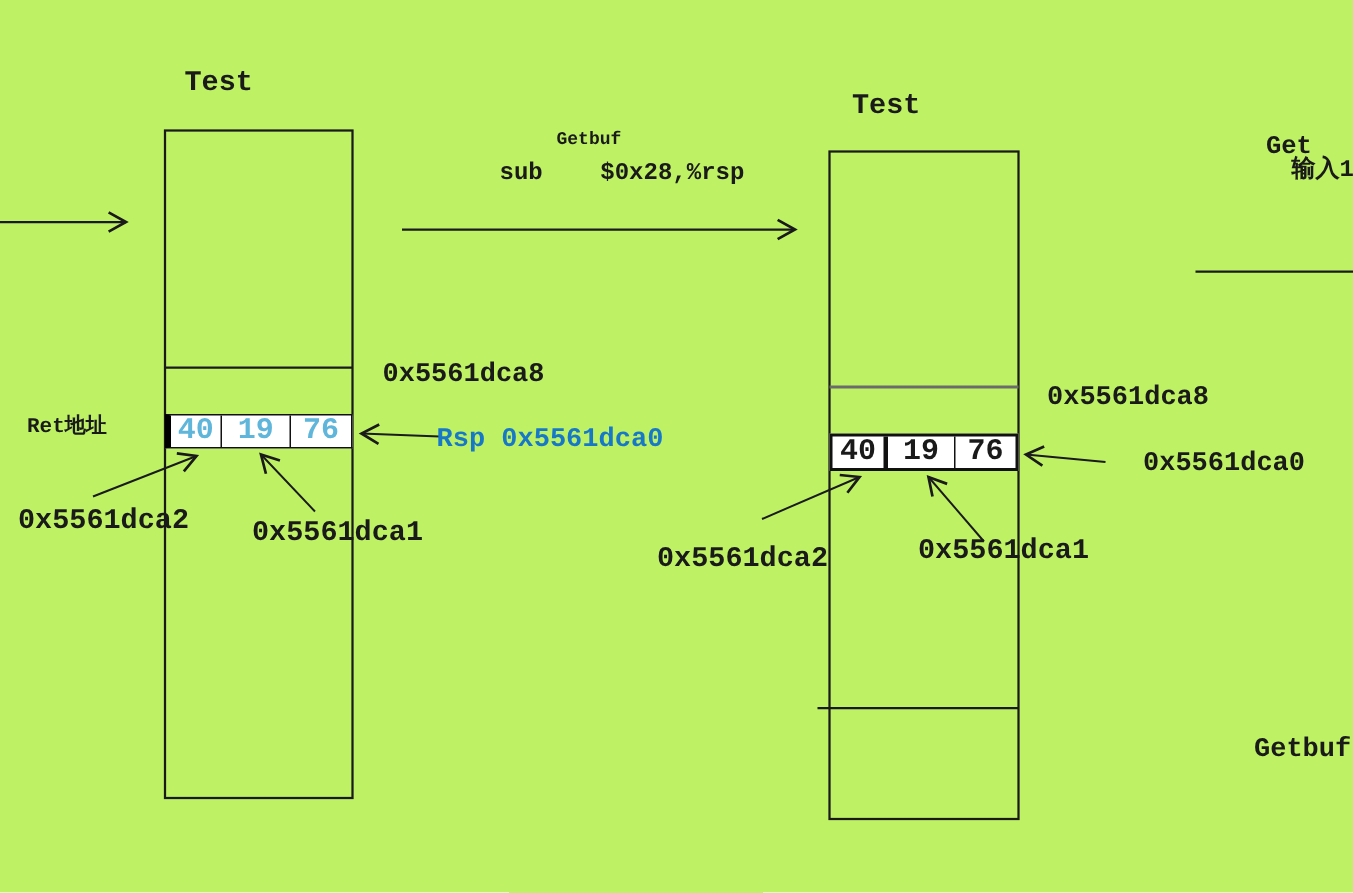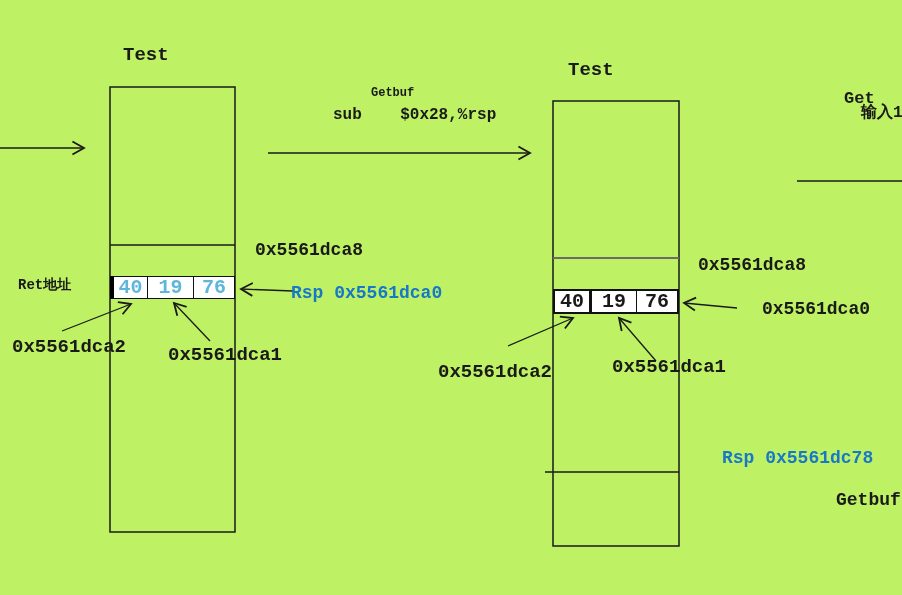--- a/index.html
+++ b/index.html
@@ -81,19 +81,18 @@
   <div class="cellrow row-right">
     <div class="cell c1">40</div>
     <div class="cell c2">19</div>
     <div class="cell c3">76</div>
   </div>
 
   <div class="lbl" style="left:698px;top:255px;font-size:18px;">0x5561dca8</div>
   <div class="lbl" style="left:762px;top:299px;font-size:18px;">0x5561dca0</div>
   <div class="lbl" style="left:438px;top:362px;font-size:19px;">0x5561dca2</div>
   <div class="lbl" style="left:612px;top:357px;font-size:19px;">0x5561dca1</div>
-  <div class="lbl blue" style="left:722px;top:448px;font-size:18px;">Rsp 0x5561dc78</div>
   <div class="lbl" style="left:836px;top:490px;font-size:18px;">Getbuf</div>
 
   <div class="lbl" style="left:844px;top:89px;font-size:17px;">Get</div>
   <div class="lbl" style="left:861px;top:104px;font-size:16px;">输入1</div>
 
 </div>
 
 </body></html>

